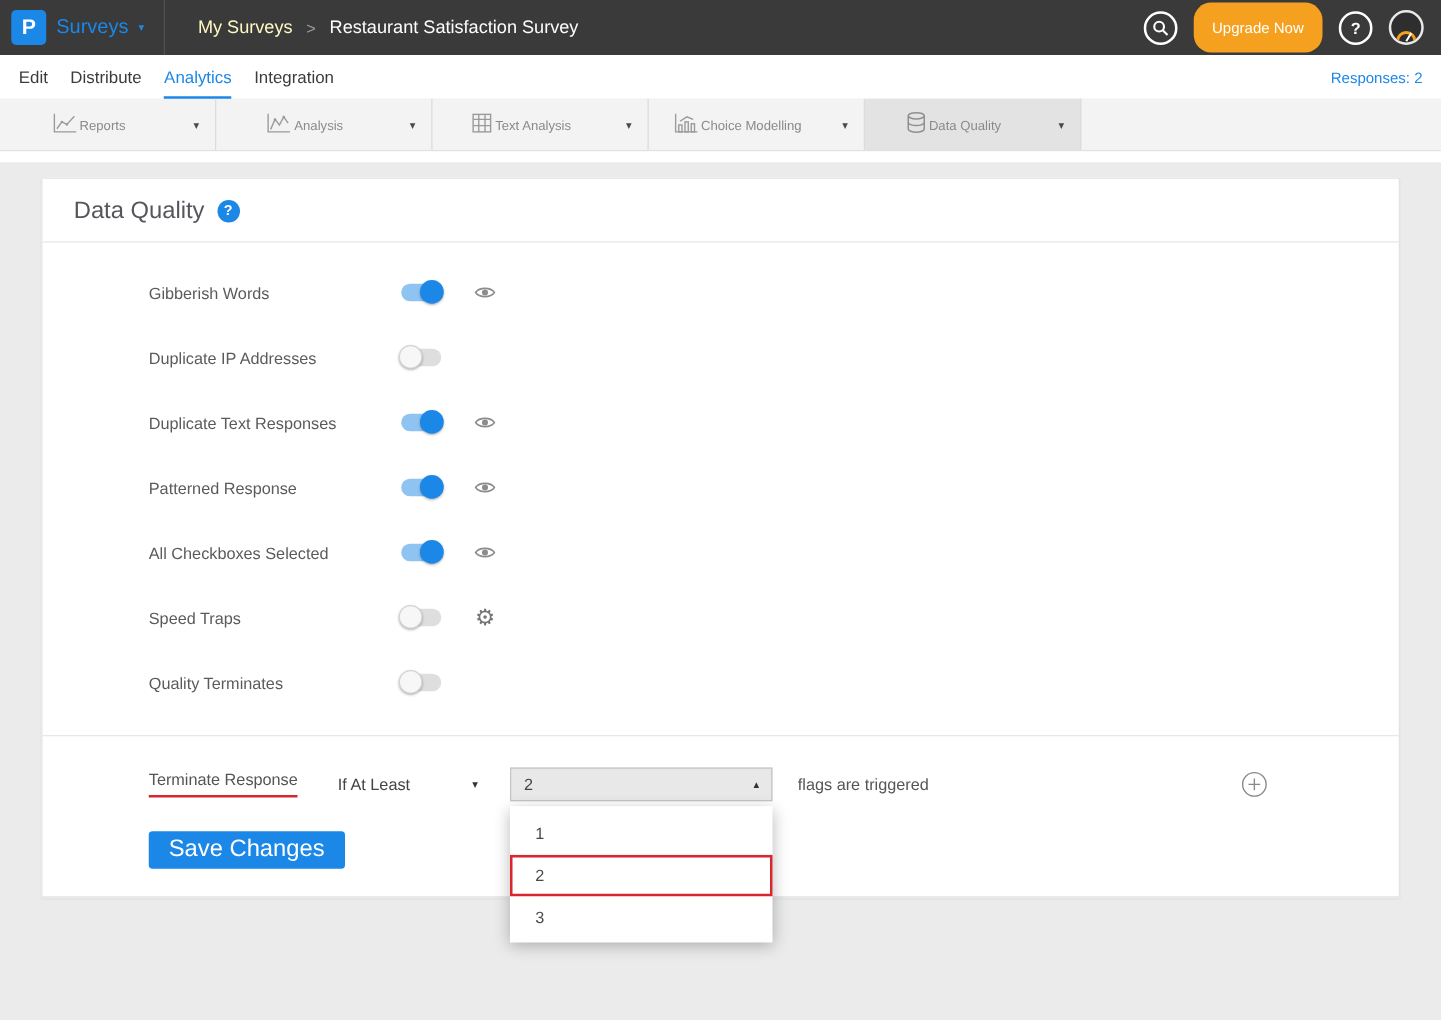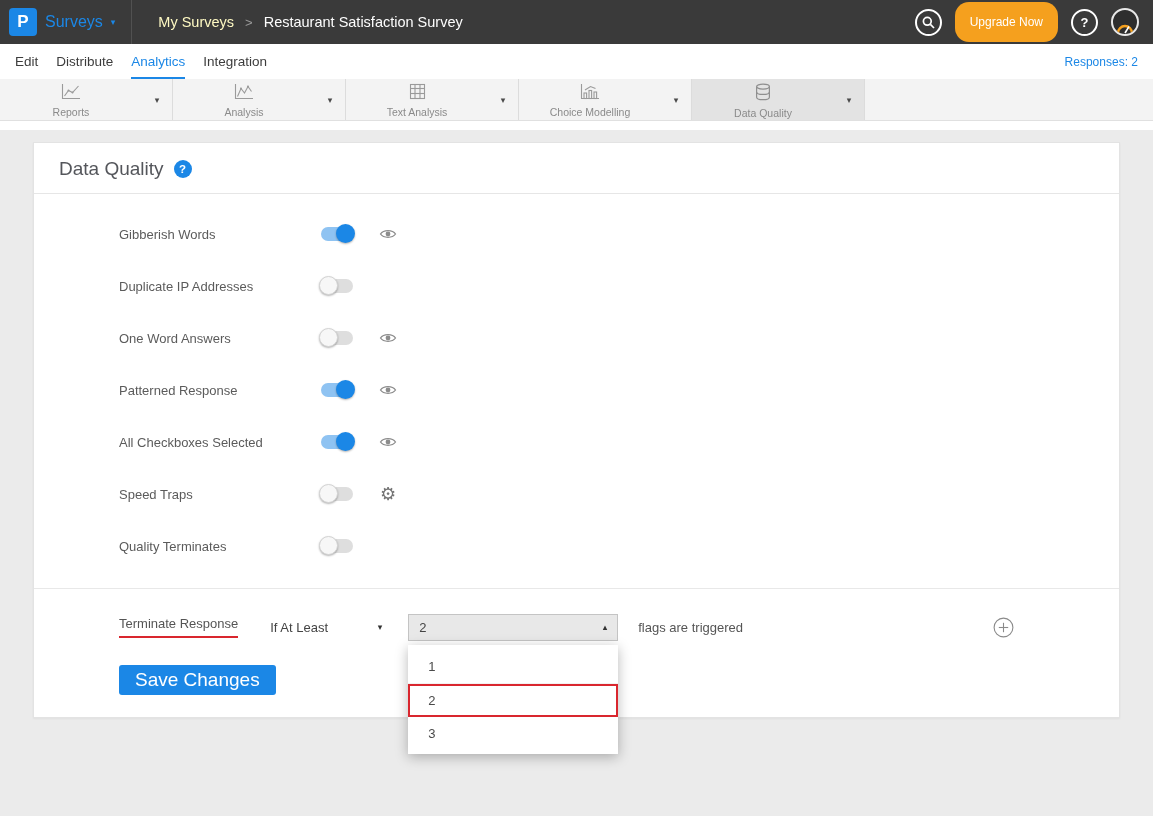--- a/index.html
+++ b/index.html
@@ -32,21 +32,21 @@
   .nav-tabs { display:flex; gap:18px; }
   .nav-tab { display:flex; align-items:center; font-size:13.5px; color:#3c3c3c; cursor:pointer;
              border-bottom:2px solid transparent; padding-top:2px; }
   .nav-tab.active { color:var(--accent,#1b87e6); border-bottom-color:var(--accent,#1b87e6); }
   .responses { margin-left:auto; align-self:center; color:var(--accent,#1b87e6); font-size:12px; }
 
   
   .toolbar { height:42px; background:#f3f3f3; display:flex; border-bottom:1px solid #e0e0e0; }
   .tb-section { width:173px; display:flex; align-items:center; border-right:1px solid #dcdcdc; cursor:pointer; }
   .tb-section.active { background:#e3e3e3; }
-  .tb-main { flex:1; display:flex; flex-direction:column; align-items:center; justify-content:center; gap:2px; padding-top:2px; }
+  .tb-main { flex:1; display:flex; flex-direction:row; align-items:center; justify-content:center; gap:2px; padding-top:2px; }
   .tb-label { font-size:10.5px; color:#8a8a8a; }
   .tb-caret { width:30px; text-align:center; color:#4a4a4a; font-size:9px; }
   .toolbar-gap { height:9px; background:#fff; }
 
   
   .content { background:#ebebeb; height:686px; padding-top:12px; }
   .card { width:1087px; margin:0 auto; background:#fff; border:1px solid #e3e3e3;
           box-shadow:0 1px 2px rgba(0,0,0,.05); }
   .card-header { display:flex; align-items:center; gap:10px; padding:15px 25px 13px; border-bottom:1px solid #e6e6e6; }
   .card-title { font-size:19px; color:#54565b; }
@@ -216,22 +216,22 @@
             </svg>
           </span>
         </div>
         <div class="setting-row">
           <span class="setting-label">Duplicate IP Addresses</span>
           <div class="toggle off">
             <div class="knob"></div>
           </div>
         </div>
         <div class="setting-row">
-          <span class="setting-label">One Word Answers</span>
-          <div class="toggle off">
+          <span class="setting-label">Duplicate Text Responses</span>
+          <div class="toggle on">
             <div class="knob"></div>
           </div>
           <span class="trailing">
             <svg width="18" height="12" viewBox="0 0 18 12" fill="none" stroke="#8c8c8c" stroke-width="1.3">
               <path d="M1.5 6 C4.5 1.6 13.5 1.6 16.5 6 C13.5 10.4 4.5 10.4 1.5 6 Z"></path>
               <circle cx="9" cy="6" r="2.4" fill="#8c8c8c" stroke="none"></circle>
             </svg>
           </span>
         </div>
         <div class="setting-row">

